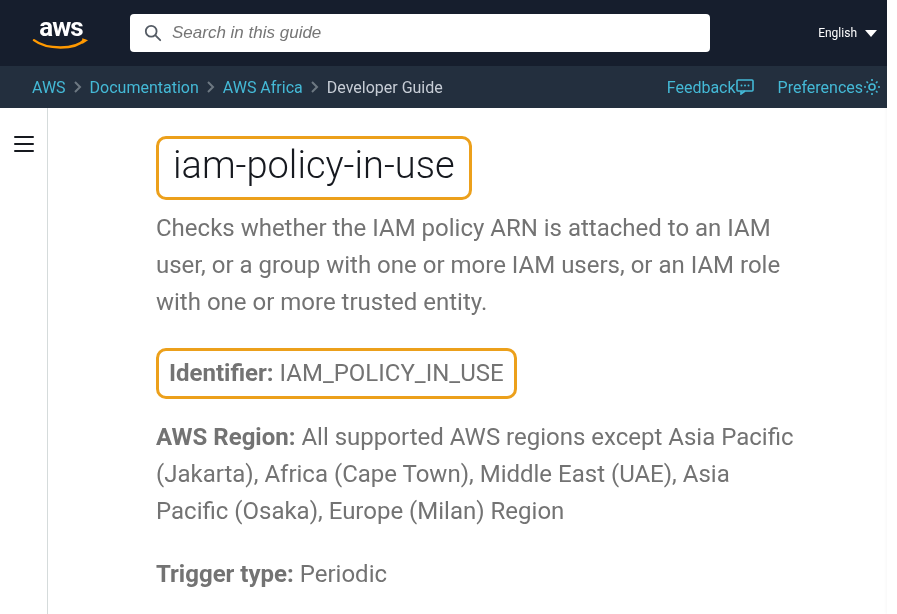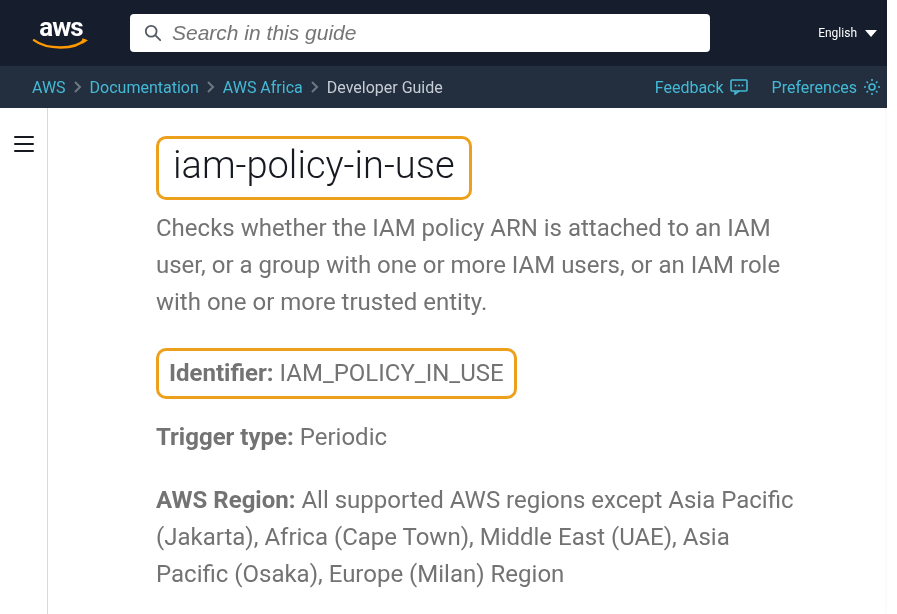--- a/index.html
+++ b/index.html
@@ -50,21 +50,21 @@
   .search-icon {
     width: 18px;
     height: 18px;
     margin-right: 10px;
     flex-shrink: 0;
   }
   .search-input {
     border: none;
     outline: none;
     flex: 1;
-    font-size: 21px;
+    font-size: 17px;
     font-style: italic;
     color: #555;
     background: transparent;
   }
   .lang-picker {
     margin-left: auto;
     color: #fff;
     font-size: 12px;
     display: flex;
     align-items: center;
@@ -96,21 +96,20 @@
   .right-links {
     margin-left: auto;
     display: flex;
     align-items: center;
     gap: 24px;
   }
   .rlink {
     color: #44b9d6;
     display: flex;
     align-items: center;
-    gap: 6px;
     cursor: pointer;
   }
   .content-wrap {
     display: flex;
     height: calc(100% - 108px);
   }
   .hamburger-col {
     width: 48px;
     border-right: 1px solid #d5dbdb;
     display: flex;
@@ -266,21 +265,21 @@
   </div>
   <div class="main">
     <div class="title-highlight">
       <h1 class="page-title">iam-policy-in-use</h1>
     </div>
     <p class="para">Checks whether the IAM policy ARN is attached to an IAM user, or a group with one or more IAM users, or an IAM role with one or more trusted entity.</p>
     <div class="identifier-highlight">
       <span class="para" style="margin:0"><strong>Identifier:</strong> <span>IAM_POLICY_IN_USE</span></span>
     </div>
     <p class="para">
+      <strong>AWS Region:</strong> <span>All supported AWS regions except Asia Pacific (Jakarta), Africa (Cape Town), Middle East (UAE), Asia Pacific (Osaka), Europe (Milan) Region</span>
+    </p>
+    <p class="para">
       <strong>Trigger type:</strong> <span>Periodic</span>
     </p>
-    <p class="para">
-      <strong>AWS Region:</strong> <span>All supported AWS regions except Asia Pacific (Jakarta), Africa (Cape Town), Middle East (UAE), Asia Pacific (Osaka), Europe (Milan) Region</span>
-    </p>
   </div>
 </div>
 
 <div class="torn-edge"></div>
 
 </body></html>

